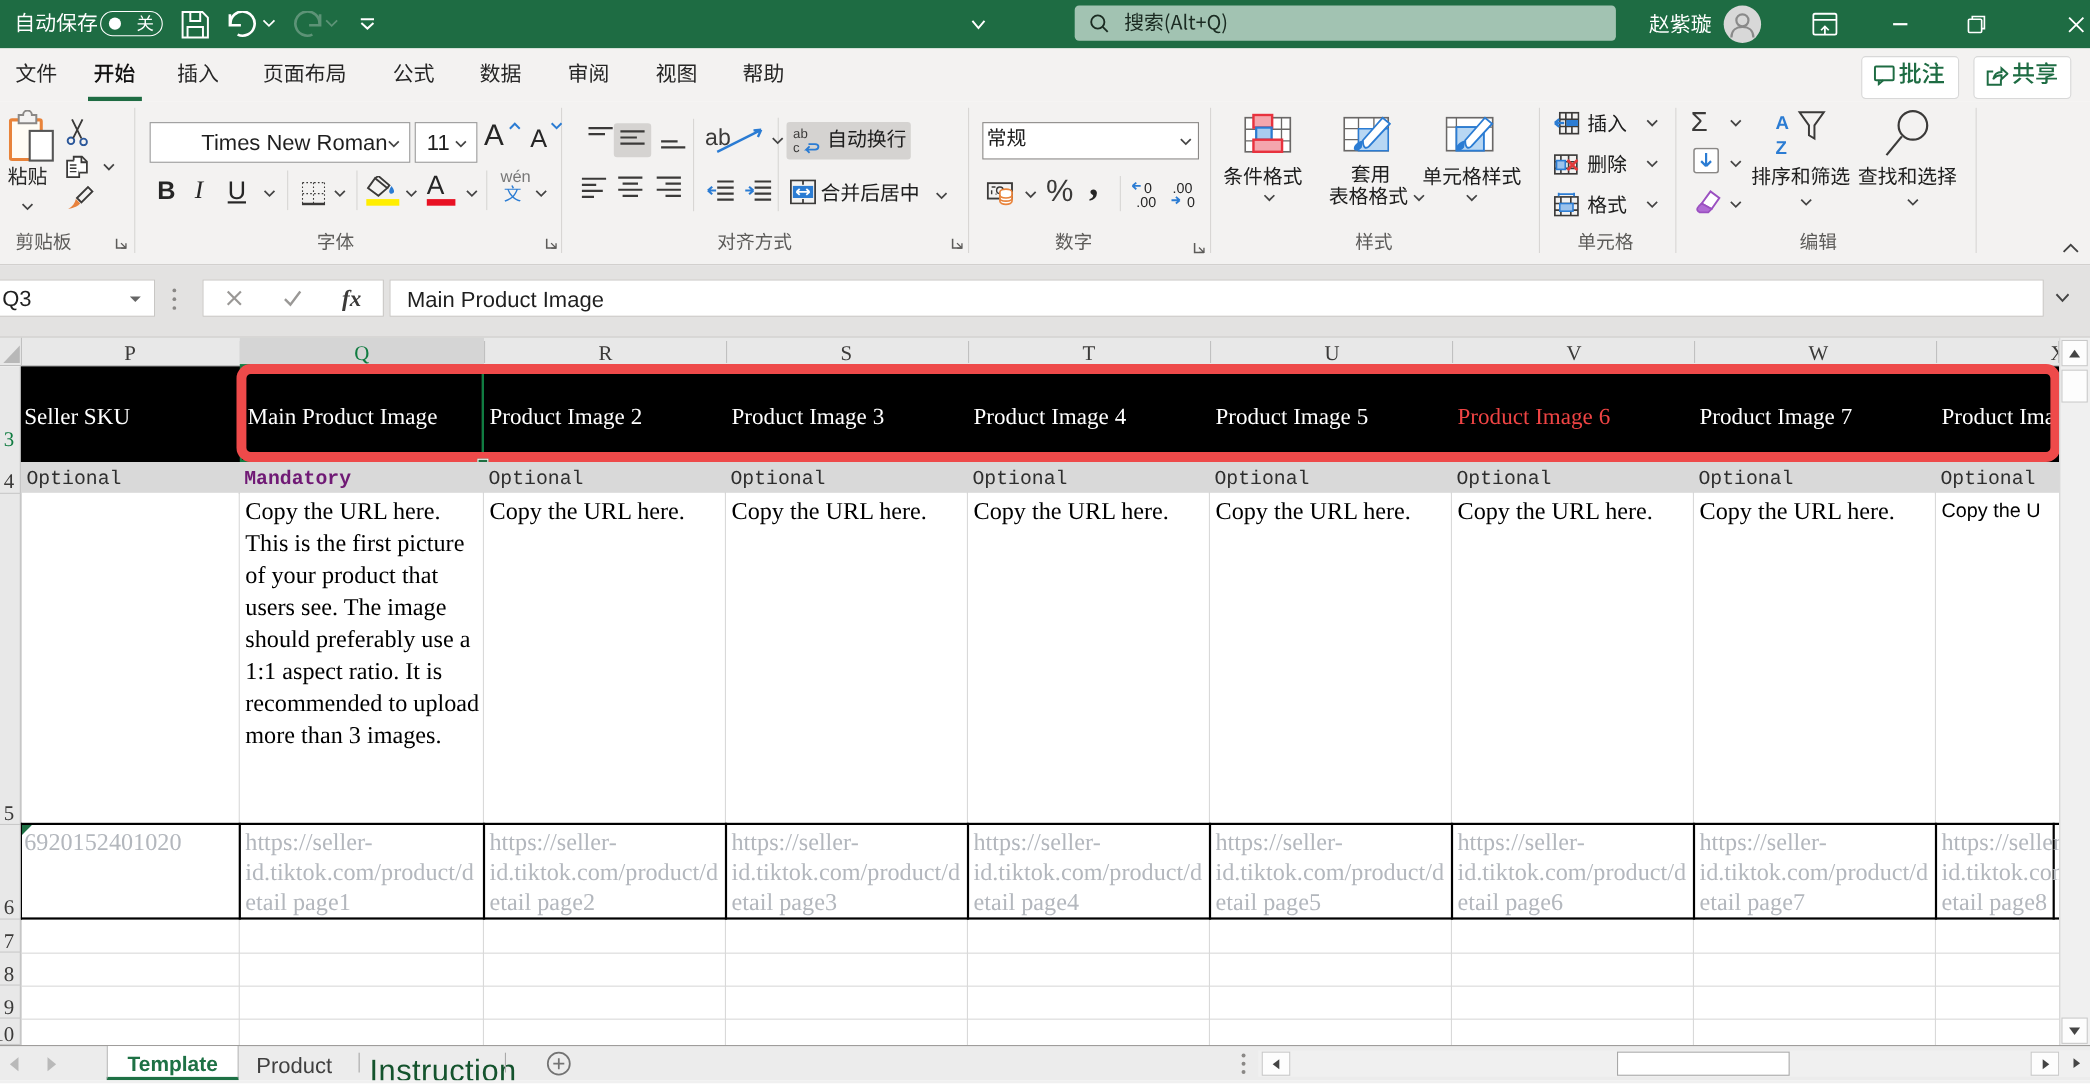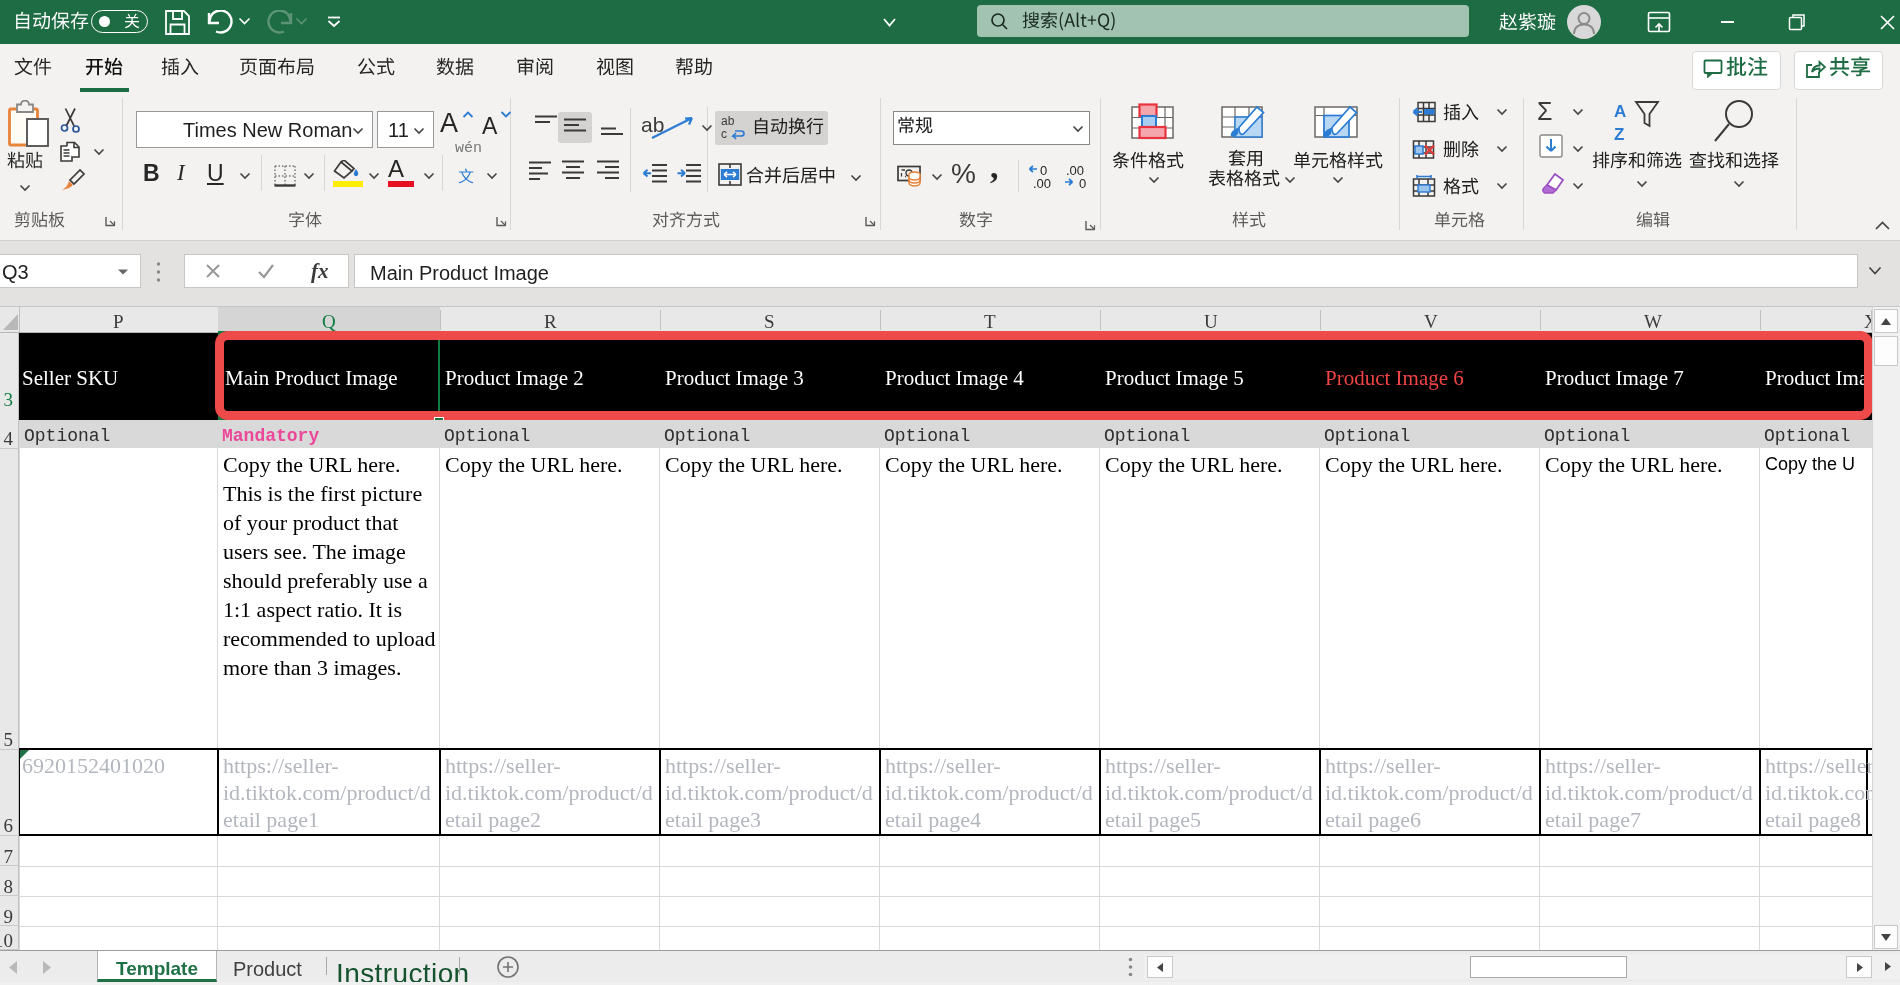--- a/index.html
+++ b/index.html
@@ -208,21 +208,21 @@
 <div style="position:absolute;left:333px;top:181px;width:30px;height:6px;background:#ffee00"></div>
 <svg class="abs" style="left:368px;top:172px" width="12" height="8" viewBox="0 0 12 8" fill="none" stroke="#444" stroke-width="1.6">
       <path d="M1.5 1.5 L6 6 L10.5 1.5"></path>
     </svg>
 <div style="position:absolute;left:388px;top:155px;font-size:24px;color:#262626;white-space:pre;">A</div>
 <div style="position:absolute;left:388px;top:181px;width:26px;height:6px;background:#e81123"></div>
 <svg class="abs" style="left:423px;top:172px" width="12" height="8" viewBox="0 0 12 8" fill="none" stroke="#444" stroke-width="1.6">
       <path d="M1.5 1.5 L6 6 L10.5 1.5"></path>
     </svg>
 <div style="position:absolute;left:442px;top:155px;width:1px;height:36px;background:#d8d6d4"></div>
-<div style="position:absolute;left:455px;top:140px;font-size:15px;color:#777;white-space:pre;font-family:Liberation Mono, monospace;">wén</div>
+<div style="position:absolute;left:455px;top:152px;font-size:15px;color:#777;white-space:pre;">wén</div>
 <svg style="position:absolute;left:458px;top:168px;overflow:visible" width="16" height="20">
       <path d="M6.8 0.9C7.2 1.7 7.8 2.8 8 3.4L9.3 3C9.1 2.3 8.5 1.3 8 0.5ZM0.8 3.5V4.6H3.3C4.2 7.1 5.5 9.2 7.2 10.9C5.4 12.4 3.2 13.4 0.6 14.2C0.8 14.5 1.2 15 1.3 15.3C4 14.5 6.2 13.3 8 11.7C9.8 13.3 12 14.5 14.6 15.2C14.8 14.9 15.2 14.4 15.5 14.1C12.9 13.5 10.7 12.4 9 10.9C10.6 9.2 11.8 7.2 12.7 4.6H15.3V3.5ZM8.1 10C6.6 8.5 5.4 6.7 4.5 4.6H11.4C10.6 6.8 9.5 8.6 8.1 10Z" fill="#2b7cd3"></path>
     </svg>
 <svg class="abs" style="left:486px;top:172px" width="12" height="8" viewBox="0 0 12 8" fill="none" stroke="#444" stroke-width="1.6">
       <path d="M1.5 1.5 L6 6 L10.5 1.5"></path>
     </svg>
 <svg style="position:absolute;left:288px;top:211px;overflow:visible" width="34" height="21">
       <path d="M7.8 8.8V9.9H1.2V11.1H7.8V14.7C7.8 15 7.7 15 7.4 15.1C7.1 15.1 6 15.1 4.9 15C5.1 15.4 5.3 15.9 5.4 16.3C6.9 16.3 7.8 16.3 8.4 16.1C9 15.9 9.2 15.5 9.2 14.8V11.1H15.8V9.9H9.2V9.2C10.7 8.4 12.2 7.3 13.2 6.2L12.4 5.5L12.1 5.6H4V6.8H10.8C9.9 7.5 8.8 8.3 7.8 8.8ZM7.2 1C7.5 1.4 7.9 2 8.1 2.4H1.4V6H2.6V3.7H14.3V6H15.6V2.4H9.6C9.3 1.9 8.9 1.1 8.4 0.6Z M21.3 0.7C20.4 3.3 19 5.9 17.5 7.5C17.8 7.8 18.1 8.5 18.3 8.8C18.8 8.2 19.3 7.5 19.7 6.8V16.3H20.9V4.7C21.5 3.5 22 2.3 22.5 1.1ZM24.1 12V13.2H26.9V16.2H28.1V13.2H30.9V12H28.1V6.1C29.2 9.1 30.8 11.9 32.6 13.5C32.8 13.2 33.2 12.8 33.5 12.5C31.7 11.1 29.9 8.2 28.9 5.3H33.2V4.1H28.1V0.7H26.9V4.1H22.1V5.3H26.1C25.1 8.2 23.3 11.1 21.4 12.6C21.7 12.8 22.1 13.3 22.3 13.6C24.1 12 25.8 9.1 26.9 6.2V12Z" fill="#5c5b59"></path>
     </svg>
 <svg class="abs" style="left:495px;top:215px" width="13" height="13" viewBox="0 0 13 13" fill="none" stroke="#5c5b59" stroke-width="1.4">
@@ -591,21 +591,21 @@
 <div style="position:absolute;left:1545px;top:366px;font-size:21px;color:#fff;white-space:pre;font-family:'Liberation Serif',serif">Product Image 7</div>
 <div style="position:absolute;left:1765px;top:366px;font-size:21px;color:#fff;white-space:pre;font-family:'Liberation Serif',serif">Product Image 8</div>
 <div style="position:absolute;left:438px;top:333px;width:2px;height:87px;background:#3f7d5a"></div>
 <div style="position:absolute;left:218px;top:333px;width:222px;height:87px;border:2px solid #107c41"></div>
 <div style="position:absolute;left:435px;top:416px;width:9px;height:8px;background:#107c41;border:1.5px solid #fff"></div>
 <div style="position:absolute;left:215px;top:331px;width:1658px;height:89px;border:9px solid #ee4a4a;border-radius:13px"></div>
 <div style="position:absolute;left:219px;top:420px;width:219px;height:3px;background:#1d6f42"></div>
 <div style="position:absolute;left:434px;top:417px;width:10px;height:9px;background:#1d6f42;border:1.5px solid #fff"></div>
 <div style="position:absolute;left:19px;top:420px;width:1853px;height:28px;background:#d9d9d9"></div>
 <div style="position:absolute;left:24px;top:426px;font-size:18px;color:#2e2e2e;white-space:pre;font-family:'Liberation Mono',monospace;line-height:20px">Optional</div>
-<div style="position:absolute;left:222px;top:426px;font-size:18px;color:#ec4899;white-space:pre;font-family:'Liberation Mono',monospace;font-weight:bold;line-height:20px">Mandatory</div>
+<div style="position:absolute;left:222px;top:426px;font-size:18px;color:#701a75;white-space:pre;font-family:'Liberation Mono',monospace;font-weight:bold;line-height:20px">Mandatory</div>
 <div style="position:absolute;left:444px;top:426px;font-size:18px;color:#2e2e2e;white-space:pre;font-family:'Liberation Mono',monospace;line-height:20px">Optional</div>
 <div style="position:absolute;left:664px;top:426px;font-size:18px;color:#2e2e2e;white-space:pre;font-family:'Liberation Mono',monospace;line-height:20px">Optional</div>
 <div style="position:absolute;left:884px;top:426px;font-size:18px;color:#2e2e2e;white-space:pre;font-family:'Liberation Mono',monospace;line-height:20px">Optional</div>
 <div style="position:absolute;left:1104px;top:426px;font-size:18px;color:#2e2e2e;white-space:pre;font-family:'Liberation Mono',monospace;line-height:20px">Optional</div>
 <div style="position:absolute;left:1324px;top:426px;font-size:18px;color:#2e2e2e;white-space:pre;font-family:'Liberation Mono',monospace;line-height:20px">Optional</div>
 <div style="position:absolute;left:1544px;top:426px;font-size:18px;color:#2e2e2e;white-space:pre;font-family:'Liberation Mono',monospace;line-height:20px">Optional</div>
 <div style="position:absolute;left:1764px;top:426px;font-size:18px;color:#2e2e2e;white-space:pre;font-family:'Liberation Mono',monospace;line-height:20px">Optional</div>
 <div style="position:absolute;left:223px;top:450px;font-size:22px;color:#000;white-space:pre;font-family:'Liberation Serif',serif;line-height:29px">Copy the URL here.<br>This is the first picture<br>of your product that<br>users see. The image<br>should preferably use a<br>1:1 aspect ratio. It is<br>recommended to upload<br>more than 3 images.</div>
 <div style="position:absolute;left:445px;top:450px;font-size:22px;color:#000;white-space:pre;font-family:'Liberation Serif',serif;line-height:29px">Copy the URL here.</div>
 <div style="position:absolute;left:665px;top:450px;font-size:22px;color:#000;white-space:pre;font-family:'Liberation Serif',serif;line-height:29px">Copy the URL here.</div>

